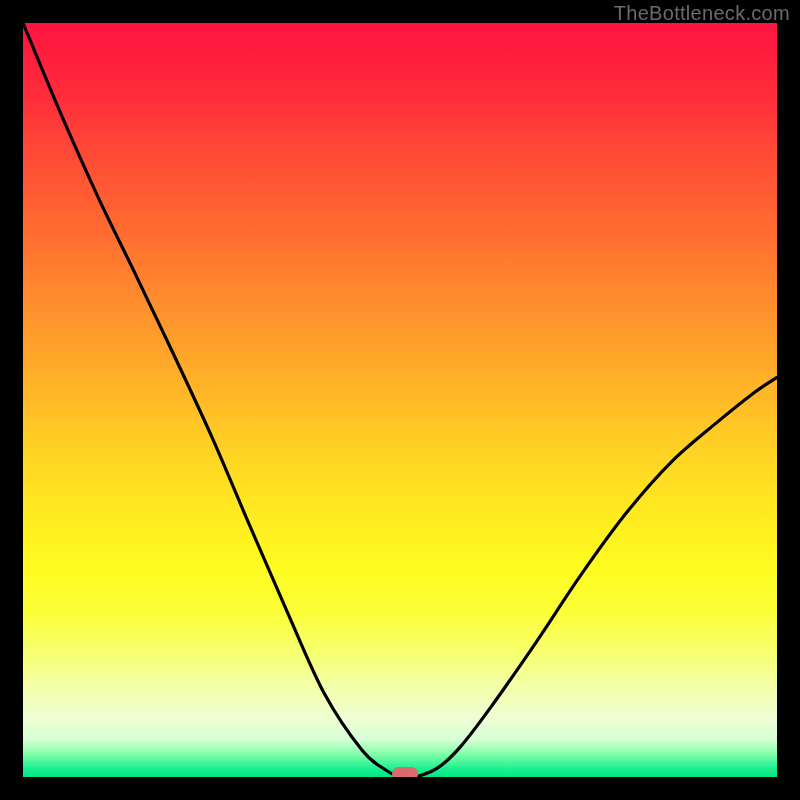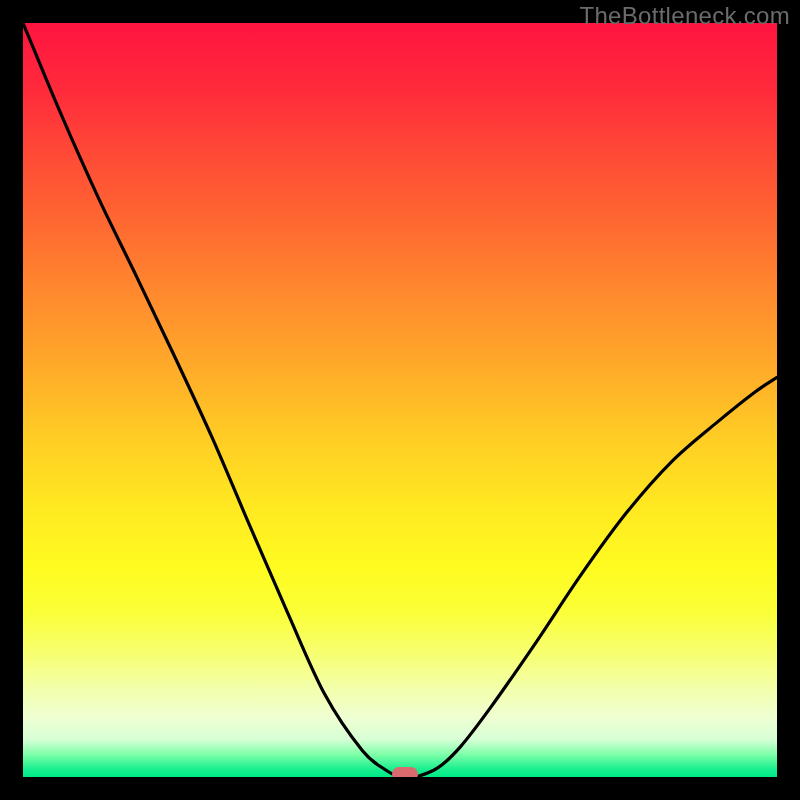--- a/index.html
+++ b/index.html
@@ -14,21 +14,21 @@
   .frame {
     position: relative;
     width: 800px;
     height: 800px;
     background: #000;
   }
   .watermark {
     position: absolute;
     top: 2px;
     right: 10px;
-    font-size: 24px;
+    font-size: 20px;
     font-weight: 500;
     color: #6b6b6b;
     letter-spacing: 0.3px;
     z-index: 10;
   }
   .plot {
     position: absolute;
     left: 23px;
     top: 23px;
     width: 754px;

